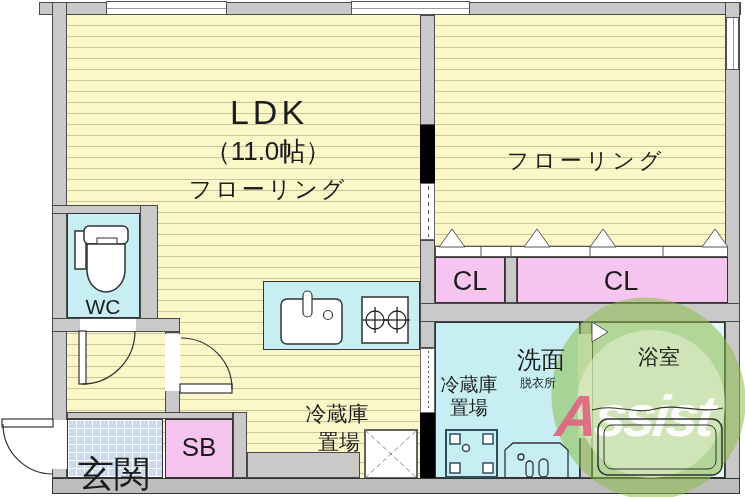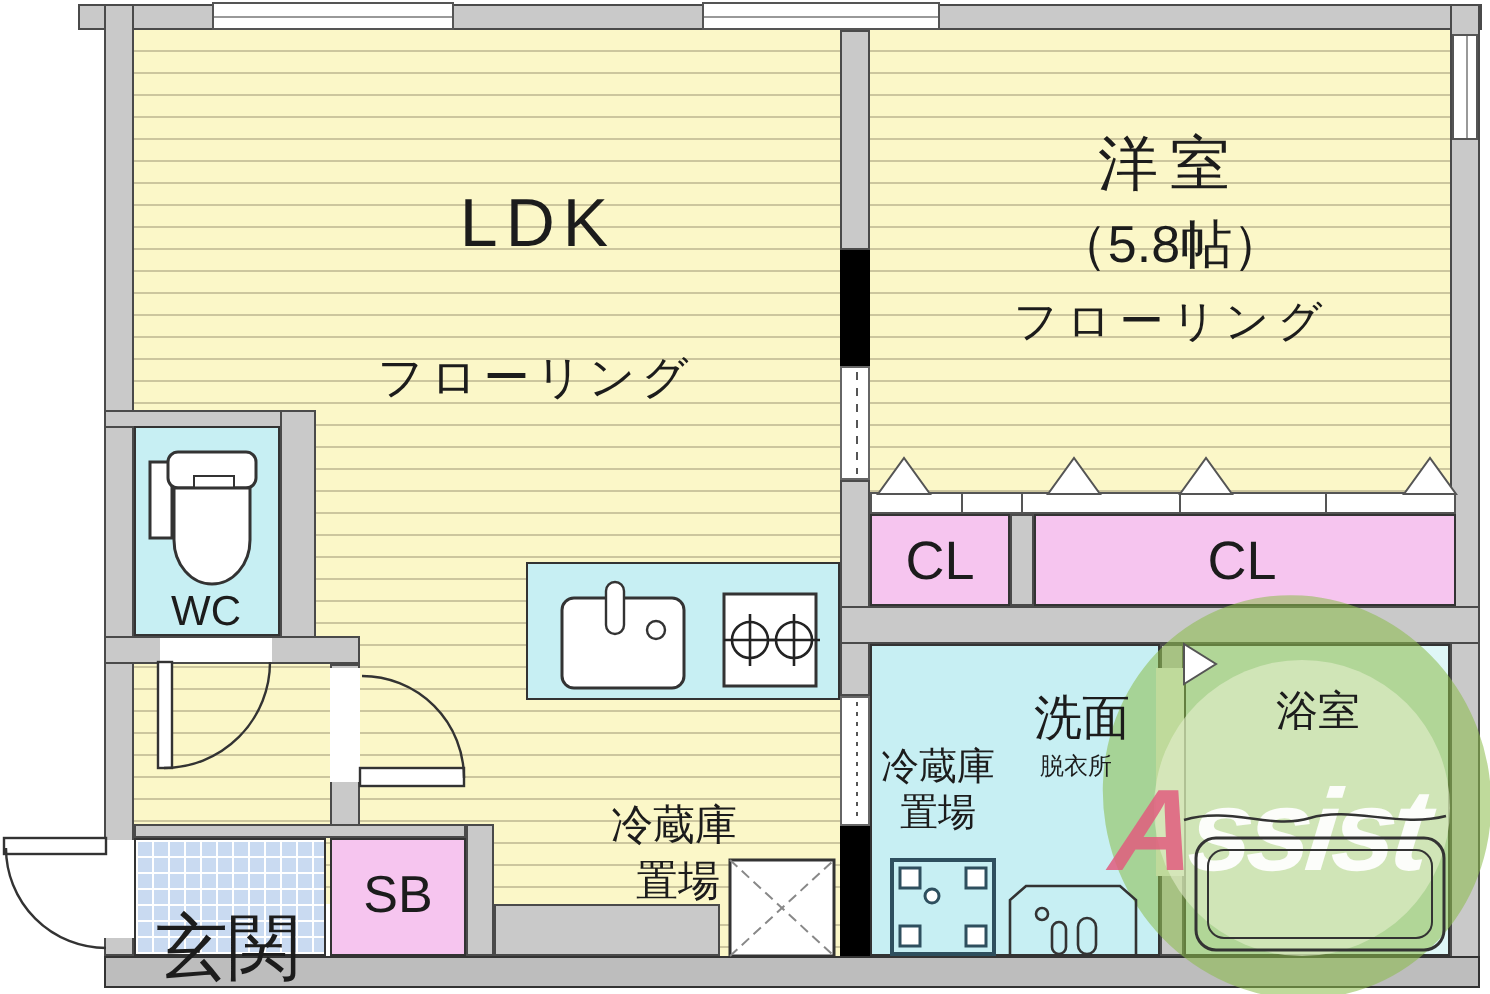--- a/index.html
+++ b/index.html
@@ -178,24 +178,23 @@
       <polygon points="439,247 465,247 452,229"></polygon>
       <polygon points="524,247 550,247 537,229"></polygon>
       <polygon points="590,247 616,247 603,229"></polygon>
       <polygon points="702,247 728,247 715,229"></polygon>
     </g>
 
     <polygon points="592,322 592,342 608,332" fill="#fff" stroke="#555" stroke-width="1"></polygon>
   </svg>
 
   <div class="lbl z8" style="left:269px;top:112px;font-size:34px;letter-spacing:4px">LDK</div>
+  <div class="lbl z8" style="left:268px;top:151px;font-size:26px">（11.0帖）</div>
   <div class="lbl z8" style="left:268px;top:189px;font-size:23px;letter-spacing:3px">フローリング</div>
 
-  <div class="lbl z8" style="left:585px;top:83px;font-size:30px;letter-spacing:6px">洋室</div>
-  <div class="lbl z8" style="left:585px;top:122px;font-size:26px">（5.8帖）</div>
   <div class="lbl z8" style="left:586px;top:161px;font-size:22px;letter-spacing:4px">フローリング</div>
 
   <div class="lbl z8" style="left:470px;top:281px;font-size:27px">CL</div>
   <div class="lbl z8" style="left:621px;top:281px;font-size:27px">CL</div>
 
   <div class="lbl z8" style="left:103px;top:306px;font-size:21px">WC</div>
 
 
   <div class="lbl z8" style="left:337px;top:413px;font-size:21px">冷蔵庫</div>
   <div class="lbl z8" style="left:339px;top:441px;font-size:21px">置場</div>

